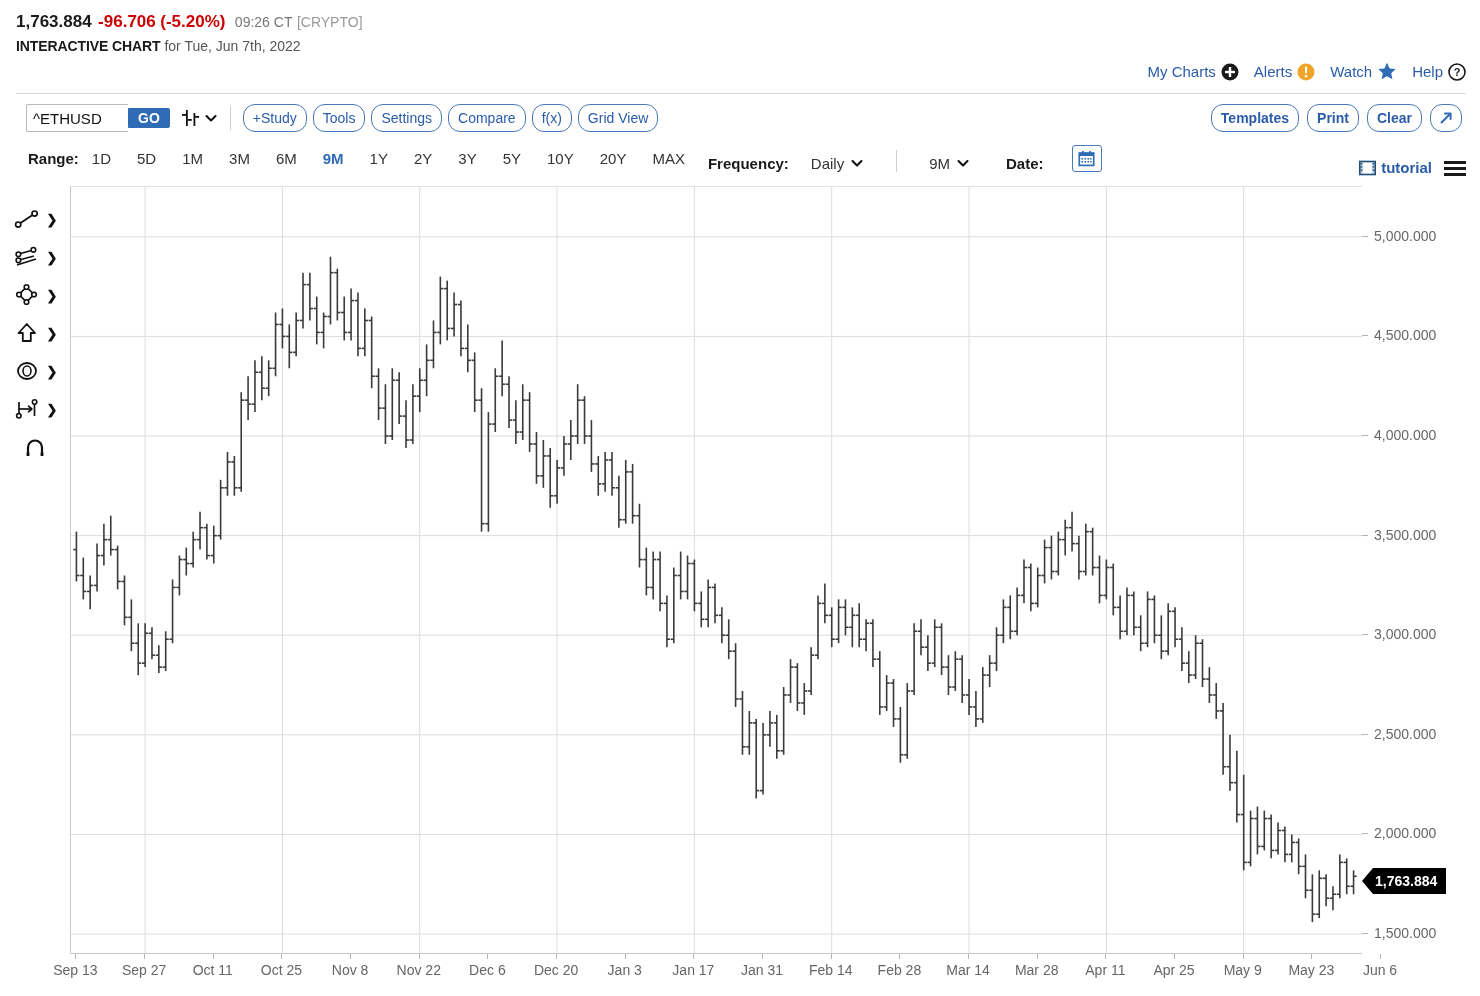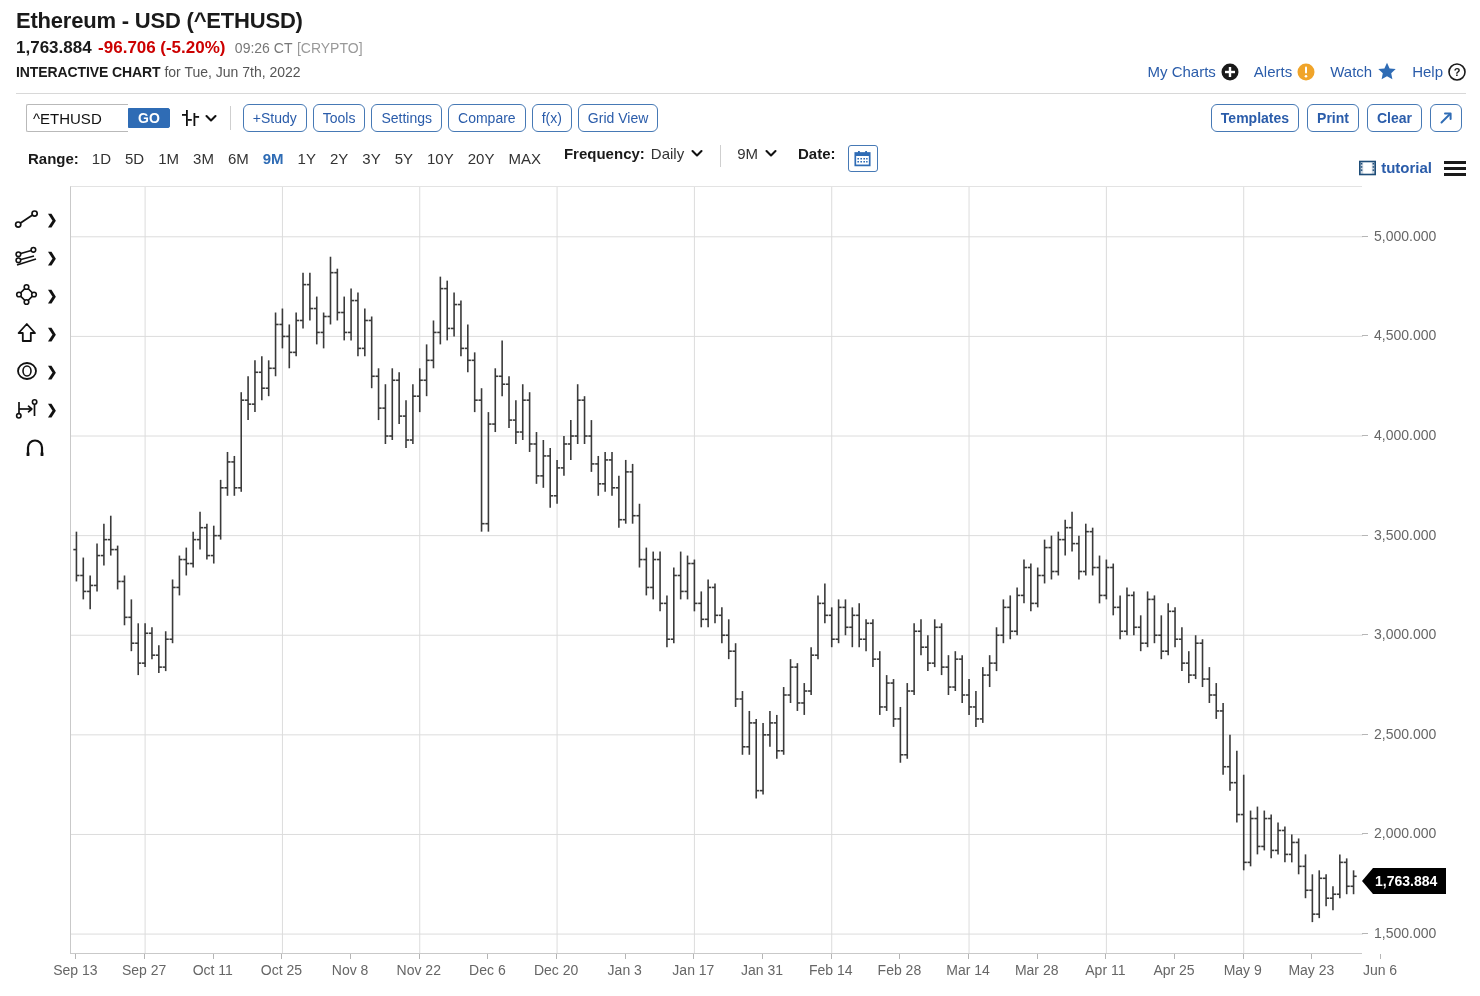--- a/index.html
+++ b/index.html
@@ -64,45 +64,45 @@
     display: flex; align-items: center; justify-content: center;
     cursor: pointer; border-radius: 0 2px 2px 0; padding: 0 9px;
   }
   .charttype {
     display: flex; align-items: center; gap: 2px; margin-left: 10px; cursor: pointer;
   }
   .tb-sep {
     width: 1px; height: 24px; background: #cfcfcf; margin: 0 12px;
   }
   .btn {
-    height: 28px; border: 1px solid #4679b5; border-radius: 6px;
+    height: 28px; border: 1px solid #4679b5; border-radius: 12px;
     background: #fff; color: #2a5caa; font-size: 14px;
     padding: 0 9px; display: flex; align-items: center; justify-content: center;
     cursor: pointer; margin-right: 6px; white-space: nowrap;
     font-family: "Liberation Sans", sans-serif;
   }
   .tb1-right {
     position: absolute; right: 18px; top: 0; height: 36px;
     display: flex; align-items: center;
   }
   .tb1-right .btn { margin-right: 0; margin-left: 8px; font-weight: bold; }
   .icon-btn { width: 32px; padding: 0; }
 
   
   .tb2 {
     position: absolute; left: 0; top: 140px; width: 1480px; height: 36px;
     display: flex; align-items: center; font-size: 15px;
   }
   .lbl-bold { font-weight: bold; color: #1a1a1a; }
-  .range-wrap { display: flex; align-items: center; margin-left: 28px; gap: 0; text-align: right; }
+  .range-wrap { display: flex; align-items: center; margin-left: 28px; gap: 12px; text-align: right; }
   .range-item {
     color: #333; cursor: pointer; padding: 0 7px; white-space: nowrap;
   }
   .range-item.active { color: #2f6cb5; font-weight: bold; }
-  .freq-wrap { display: flex; align-items: flex-start; margin-left: 16px; gap: 4px; }
+  .freq-wrap { display: flex; align-items: flex-end; margin-left: 16px; gap: 20px; }
   .sel {
     display: flex; align-items: center; gap: 6px; cursor: pointer;
     color: #333; padding: 0 2px;
   }
   .vsep { width: 1px; height: 22px; background: #cfcfcf; margin: 0 10px; }
   .date-btn {
     width: 30px; height: 27px; border: 1px solid #4679b5; border-radius: 3px;
     background: #fff; display: flex; align-items: center; justify-content: center;
     cursor: pointer; margin-left: 8px;
   }
@@ -169,21 +169,20 @@
     position: absolute; top: 8px; font-size: 14px; color: #666;
     white-space: nowrap; transform: translateX(-50%);
   }
 </style>
 </head>
 <body>
 
 <div id="app">
 
   <div class="hdr">
-    <div class="quote-title">Ethereum - USD (^ETHUSD)</div>
     <div class="quote-line">
       <span class="q-last">1,763.884</span>
       <span class="q-chg">-96.706</span>
       <span class="q-pct">(-5.20%)</span>
       <span class="q-time">09:26 CT</span>
       <span class="q-exch">[CRYPTO]</span>
     </div>
     <div class="sub-line">
       <span class="sub-strong">INTERACTIVE CHART</span><span class="sub-rest"> for Tue, Jun 7th, 2022</span>
     </div>

